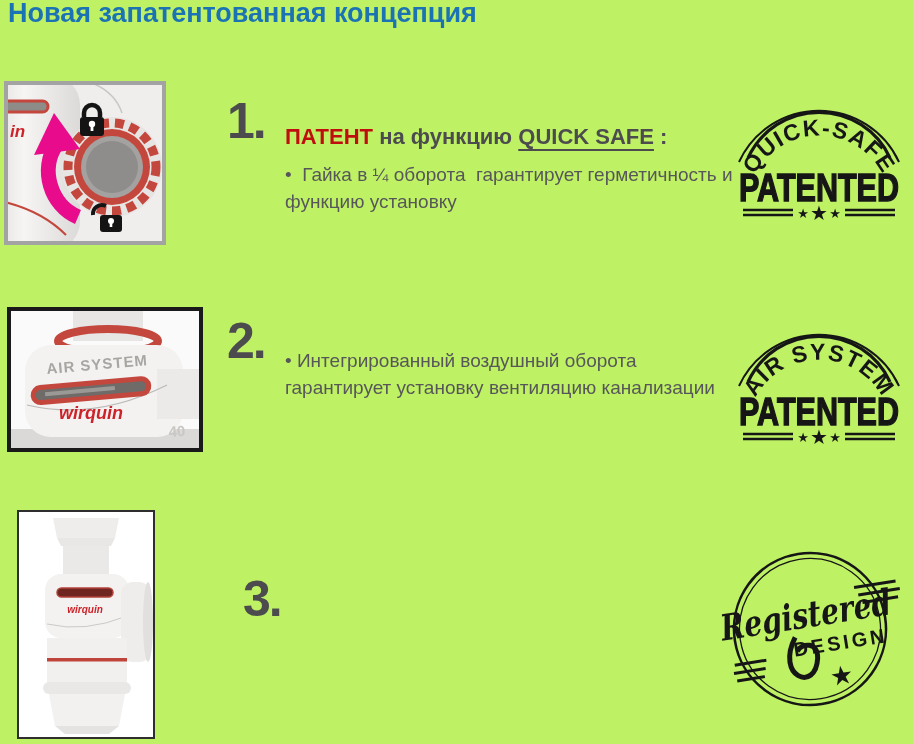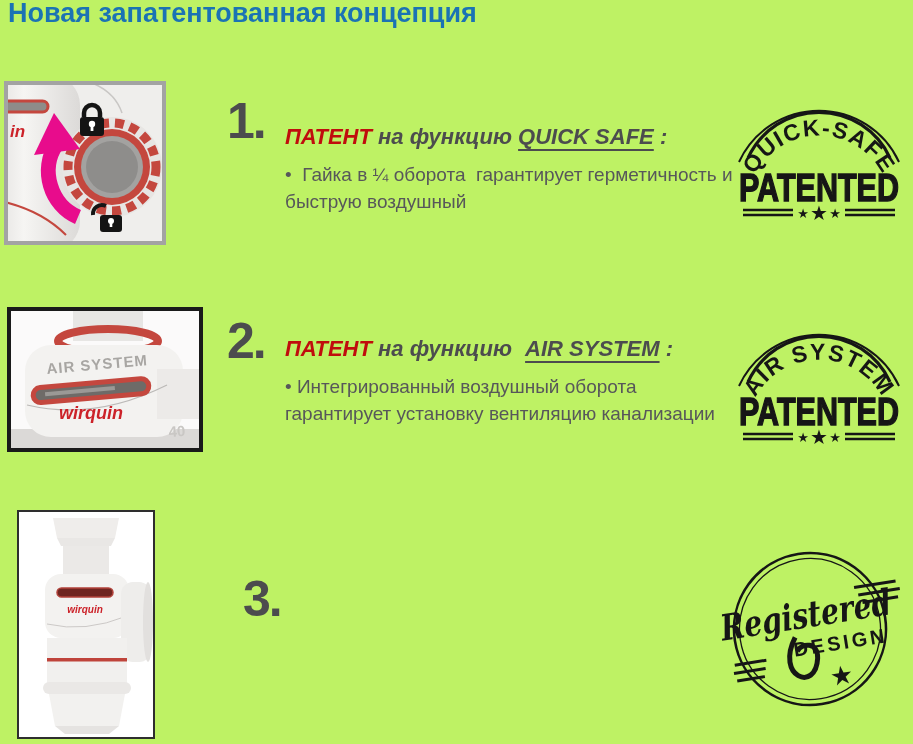--- a/index.html
+++ b/index.html
@@ -19,21 +19,21 @@
   
   .num{font-size:50px;font-weight:bold;color:#4c4c4e;letter-spacing:-2px;line-height:1;}
   .num1{left:227px;top:96px;}
   .num2{left:227px;top:316px;}
   .num3{left:243px;top:574px;}
 
   
   .texts1{left:285px;top:124px;}
   .texts2{left:285px;top:336px;}
   .texts3{left:296px;top:596px;}
-  .heading{font-size:22px;font-weight:bold;color:#4c4c4e;white-space:nowrap;font-style:italic;}
+  .heading{font-size:22px;font-weight:bold;color:#4c4c4e;white-space:nowrap;}
   .heading .patent{color:#c00d0d;}
   .heading .feature{text-decoration:underline;text-decoration-thickness:2px;text-underline-offset:5px;}
   .heading .gap{margin-left:7px;}
   .body-line{font-size:19px;color:#57575a;white-space:pre;line-height:27px;}
   .bl1{margin-top:11px;}
   .red-heading{font-size:23px;font-weight:bold;color:#c00d0d;line-height:33px;white-space:nowrap;}
 
   
   .badge1{left:733px;top:88px;width:172px;height:135px;}
   .badge2{left:733px;top:312px;width:172px;height:135px;}
@@ -104,21 +104,21 @@
   <div class="abs num num1">1.</div>
 
   <div class="abs texts1">
     <div class="heading">
       <span class="patent">ПАТЕНТ</span>
       <span>на функцию</span>
       <span class="feature">QUICK SAFE</span>
       <span>:</span>
     </div>
     <div class="body-line bl1">•  Гайка в ¼ оборота  гарантирует герметичность и</div>
-    <div class="body-line">быструю воздушный</div>
+    <div class="body-line">функцию установку</div>
   </div>
 
   <div class="abs badge badge1">
     <svg viewBox="0 0 172 135">
       <defs>
           <path id="arcA" d="M 18 96 A 72 72 0 0 1 154 96"></path>
         </defs>
       <path class="bline" stroke-width="2" d="M 6 74 A 88 88 0 0 1 166 74"></path>
       <path class="bline" stroke-width="3.2" d="M 15 70 A 78 78 0 0 1 157 70"></path>
       <text class="arc-text" text-anchor="middle"><textPath href="#arcA" startOffset="50%">QUICK-SAFE</textPath></text>
@@ -148,26 +148,20 @@
         <rect x="34" y="77" width="70" height="4" fill="#9b9996"></rect>
       </g>
       <text x="48" y="108" font-size="18" class="ph-brand">wirquin</text>
       <text x="158" y="126" font-size="15" fill="#c9c7c4" font-weight="bold" transform="rotate(-4 158 126)" font-family="Liberation Sans, sans-serif">40</text>
     </svg>
   </div>
 
   <div class="abs num num2">2.</div>
 
   <div class="abs texts2">
-    <div class="heading">
-      <span class="patent">ПАТЕНТ</span>
-      <span>на функцию</span>
-      <span class="feature gap">AIR SYSTEM</span>
-      <span>:</span>
-    </div>
     <div class="body-line bl1">• Интегрированный воздушный оборота</div>
     <div class="body-line">гарантирует установку вентиляцию канализации</div>
   </div>
 
   <div class="abs badge badge2">
     <svg viewBox="0 0 172 135">
       <defs>
           <path id="arcB" d="M 18 96 A 72 72 0 0 1 154 96"></path>
         </defs>
       <path class="bline" stroke-width="2" d="M 6 74 A 88 88 0 0 1 166 74"></path>

